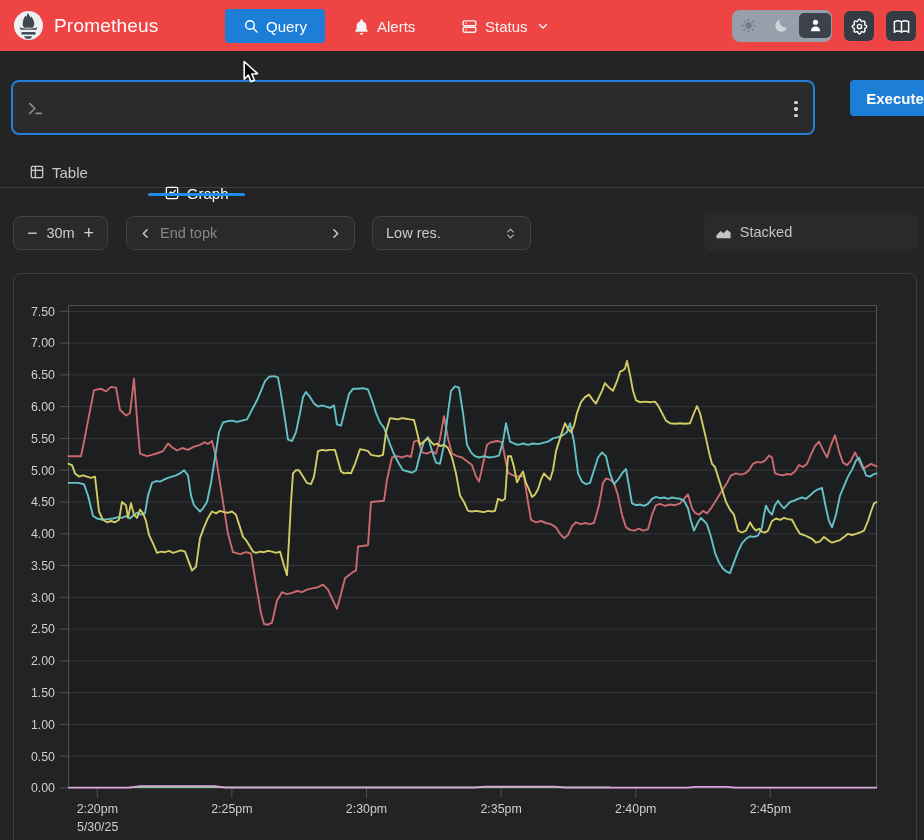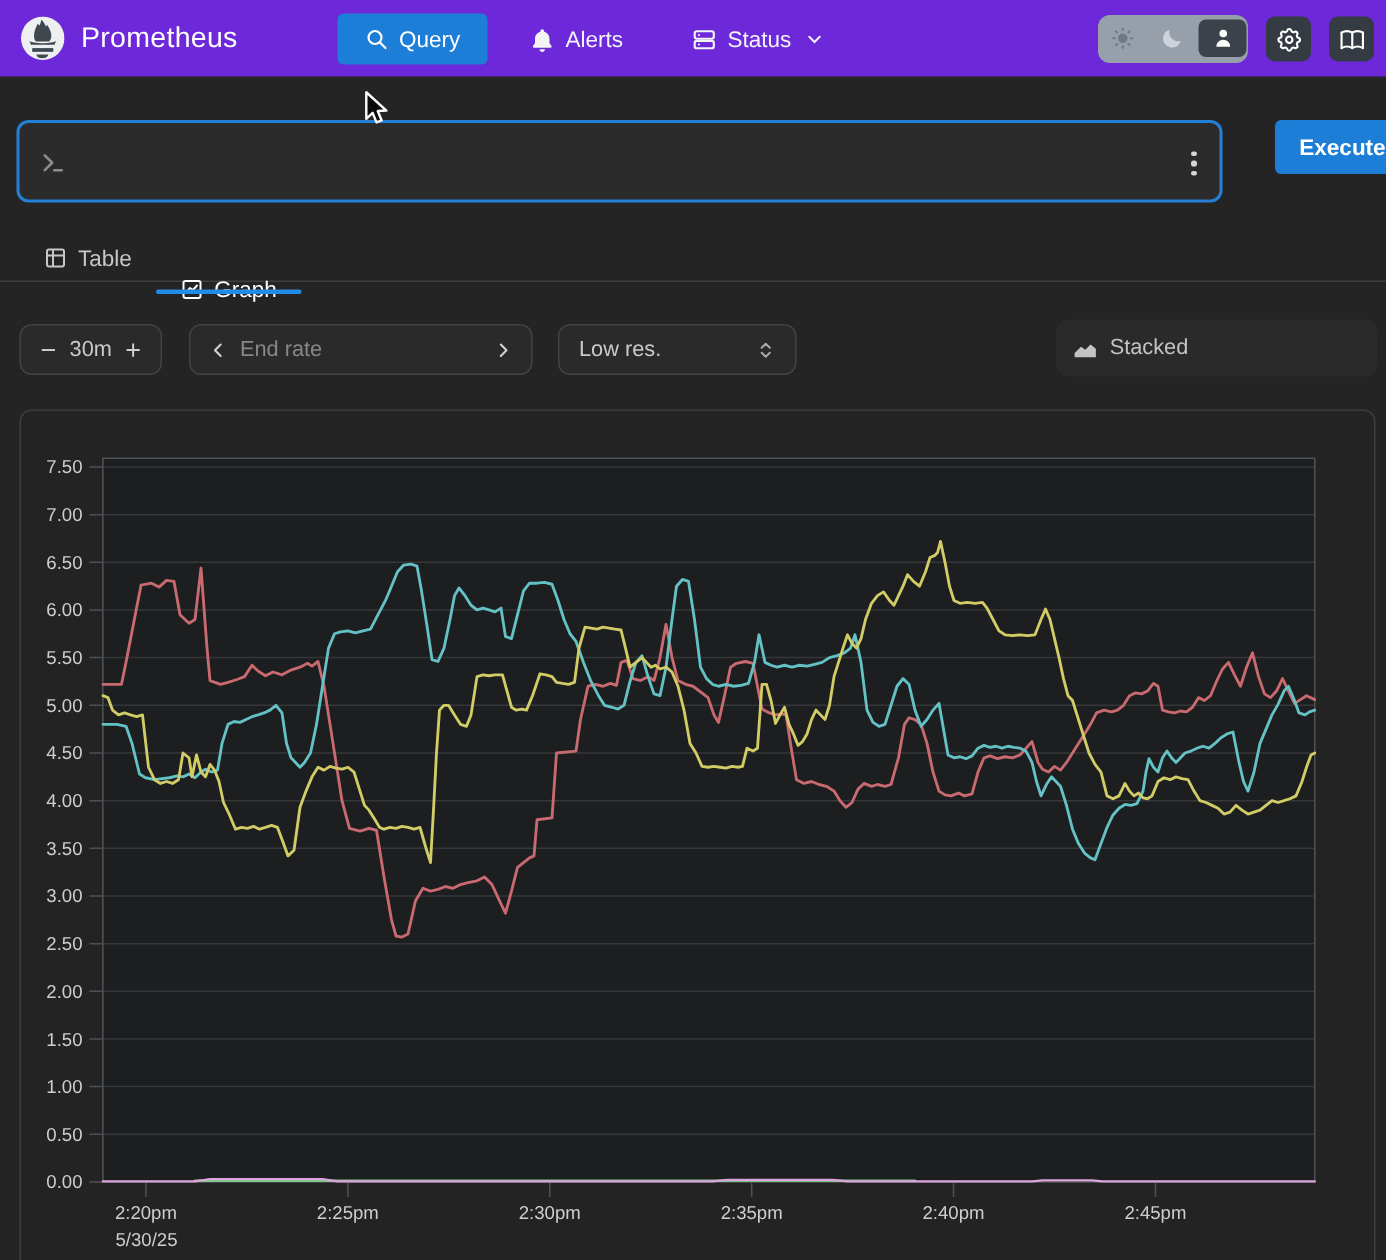--- a/index.html
+++ b/index.html
@@ -1,20 +1,20 @@
 <!DOCTYPE html>
 <html><head>
 <meta charset="utf-8">
 <style>
   * { margin:0; padding:0; box-sizing:border-box; }
   html,body { width:924px; height:840px; background:#242424; overflow:hidden;
     font-family:"Liberation Sans", sans-serif; }
   .abs { position:absolute; }
   
-  .nav { position:absolute; left:0; top:0; width:924px; height:51px; background:#6d28d9;
+  .nav { position:absolute; left:0; top:0; width:924px; height:51px; background:#ef4444;
     display:flex; align-items:center; }
   .brand { display:flex; align-items:center; margin-left:14px; }
   .brand-title { color:#fdfdfd; font-size:19px; margin-left:11px; letter-spacing:0.2px; }
   .navbtn { height:34px; display:flex; align-items:center; color:#f3f4f6; font-size:15px;
     border-radius:4px; padding:0 12px; }
   .navbtn svg { margin-right:7px; }
   .qbtn { background:#1c7ed6; color:#fff; position:absolute; left:225px; top:9px; width:100px;
     justify-content:center; }
   .alerts { position:absolute; left:341px; top:9px; }
   .status { position:absolute; left:449px; top:9px; }
@@ -34,21 +34,21 @@
     font-size:14px; line-height:19px; color:#cfd0d2; white-space:pre; }
   .fn { color:#3db3bb; } .num { color:#3fc55f; }
   .dots { position:absolute; right:10px; top:16px; width:14px; height:22px; display:flex;
     flex-direction:column; align-items:center; justify-content:center; gap:3px; }
   .dots i { width:3.4px; height:3.4px; background:#d4d5d7; border-radius:50%; display:block; }
   .exec { position:absolute; left:826px; top:80px; width:90px; height:36px; background:#1c7ed6;
     border-radius:4px; color:#fff; font-size:15px; font-weight:bold; display:flex;
     align-items:center; justify-content:center;margin-left:24px; }
   
   .tabs { position:absolute; left:0; top:157px; width:924px; height:31px;
-    border-bottom:1px solid #3e3e3e; display:flex; padding-left:13px; }
+    border-bottom:1px solid #3e3e3e; display:flex; padding-left:13px;gap:44px; }
   .tab { display:flex; align-items:center; padding:0 16px; font-size:15px; color:#c6c7c9;
     position:relative; }
   .tab svg { margin-right:7px; }
   .tab.on { color:#fff;margin-top:36px; }
   .tab.on:after { content:""; position:absolute; left:0; right:0; bottom:-3px; height:3.5px;
     background:#228be6; border-radius:2px; }
   
   .ctl { position:absolute; top:216px; height:34px; background:#2a2a2a; border:1px solid #424242;
     border-radius:8px; display:flex; align-items:center; color:#c9cacc; font-size:14.5px; }
   .stepper { left:13px; width:95px; justify-content:space-between; padding:0 13px; }
@@ -175,21 +175,21 @@
 
 <div class="ctl stepper">
     <span class="pm">−</span>
     <span>30m</span>
     <span class="pm">+</span>
   </div>
 <div class="ctl endtime">
   <svg width="13" height="13" viewBox="0 0 24 24" fill="none" stroke="#cfd0d2" stroke-width="2.6" stroke-linecap="round" stroke-linejoin="round">
       <polyline points="15,5 8,12 15,19"></polyline>
     </svg>
-  <span class="ph">End rate</span>
+  <span class="ph">End topk</span>
   <svg width="13" height="13" viewBox="0 0 24 24" fill="none" stroke="#cfd0d2" stroke-width="2.6" stroke-linecap="round" stroke-linejoin="round">
       <polyline points="9,5 16,12 9,19"></polyline>
     </svg>
 </div>
 <div class="ctl lowres">
     <span>Low res.</span>
   <svg width="13" height="13" viewBox="0 0 24 24" fill="none" stroke="#a8a9ab" stroke-width="2.4" stroke-linecap="round" stroke-linejoin="round">
     <polyline points="7,9 12,4 17,9"></polyline>
       <polyline points="7,15 12,20 17,15"></polyline>
   </svg>

